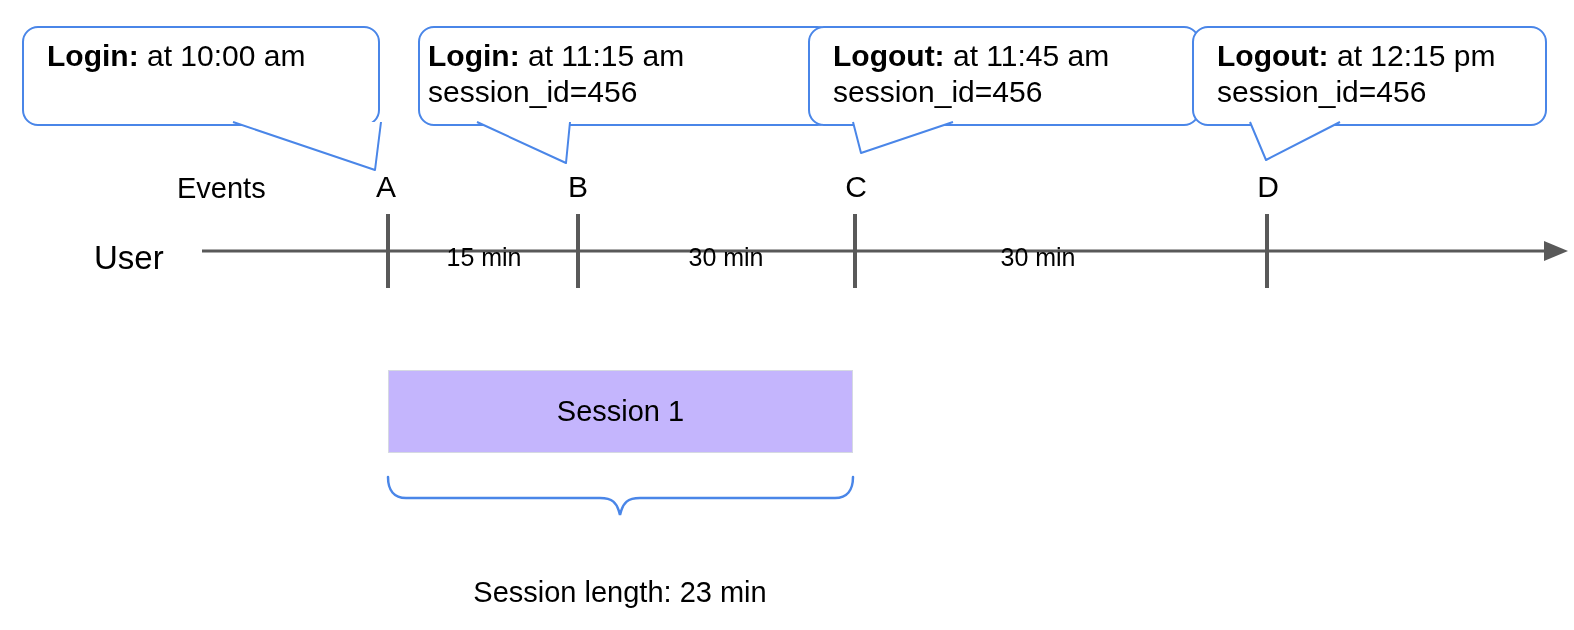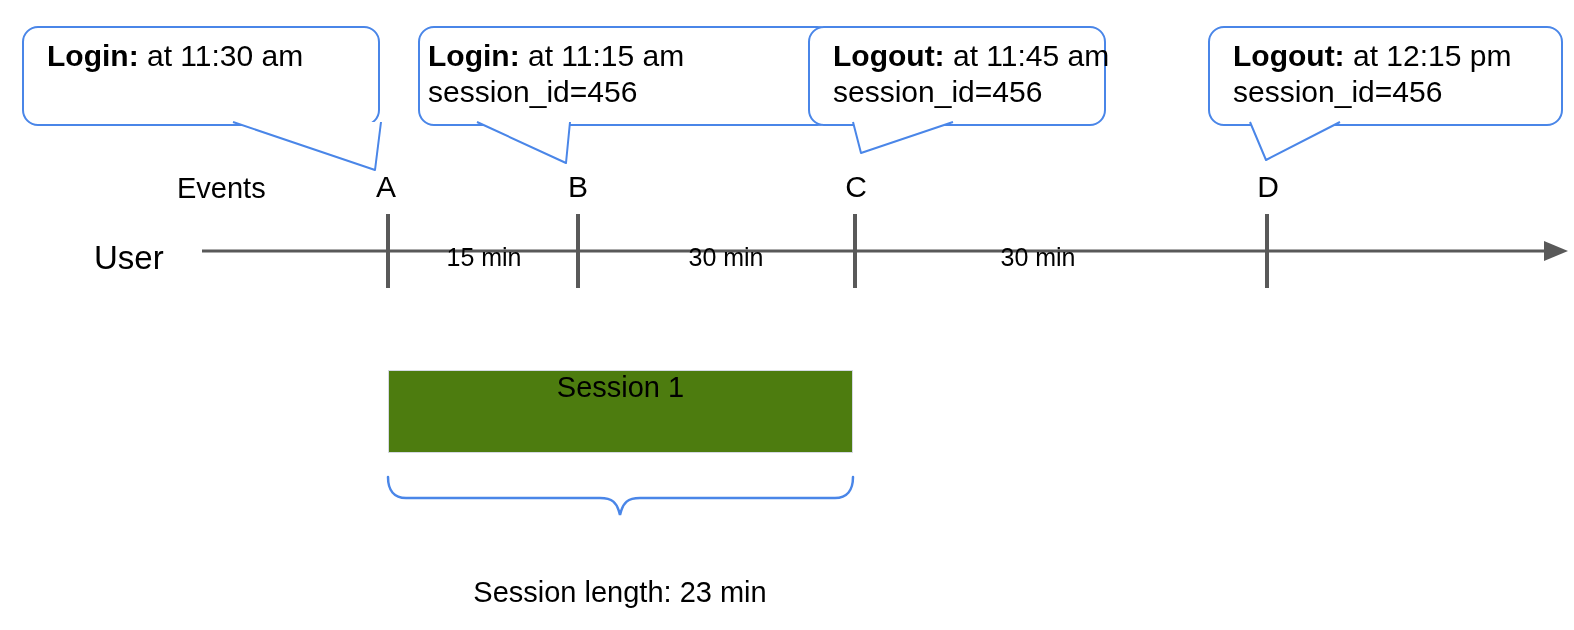--- a/index.html
+++ b/index.html
@@ -37,50 +37,50 @@
   .centered { transform: translateX(-50%); }
   .events-heading { font-size: 29px; }
   .user-label { font-size: 33px; }
   .event-letter { font-size: 30px; }
   .interval-label { font-size: 25px; margin-top: 42px; }
   .session-box {
     position: absolute;
     left: 388px; top: 370px;
     width: 465px; height: 83px;
     box-sizing: border-box;
-    background: #4d7c0f;
+    background: #c4b5fd;
     border: 1px solid #d5d9e2;
     display: flex;
-    align-items: flex-start;
+    align-items: center;
     justify-content: center;
     font-size: 29px;
     z-index: 1;
   }
   .session-length { font-size: 29px; }
 </style>
 </head>
 <body>
 
 <div class="canvas">
 
   <div class="bubble" style="left:22px; width:358px;">
-    <div><span class="action">Login:</span> <span>at 11:30 am</span></div>
+    <div><span class="action">Login:</span> <span>at 10:00 am</span></div>
   </div>
 
   <div class="bubble" style="left:418px; width:415px;padding-left:8px;">
     <div><span class="action">Login:</span> <span>at 11:15 am</span></div>
     <div>session_id=456</div>
   </div>
 
-  <div class="bubble" style="left:808px; width:298px;">
+  <div class="bubble" style="left:808px; width:392px;">
     <div><span class="action">Logout:</span> <span>at 11:45 am</span></div>
     <div>session_id=456</div>
   </div>
 
-  <div class="bubble" style="left:1192px; width:355px;margin-left:16px;">
+  <div class="bubble" style="left:1192px; width:355px;">
     <div><span class="action">Logout:</span> <span>at 12:15 pm</span></div>
     <div>session_id=456</div>
   </div>
 
   <div class="session-box">
     <span>Session 1</span>
   </div>
 
   <svg class="overlay" width="1574" height="630" viewBox="0 0 1574 630">
 

